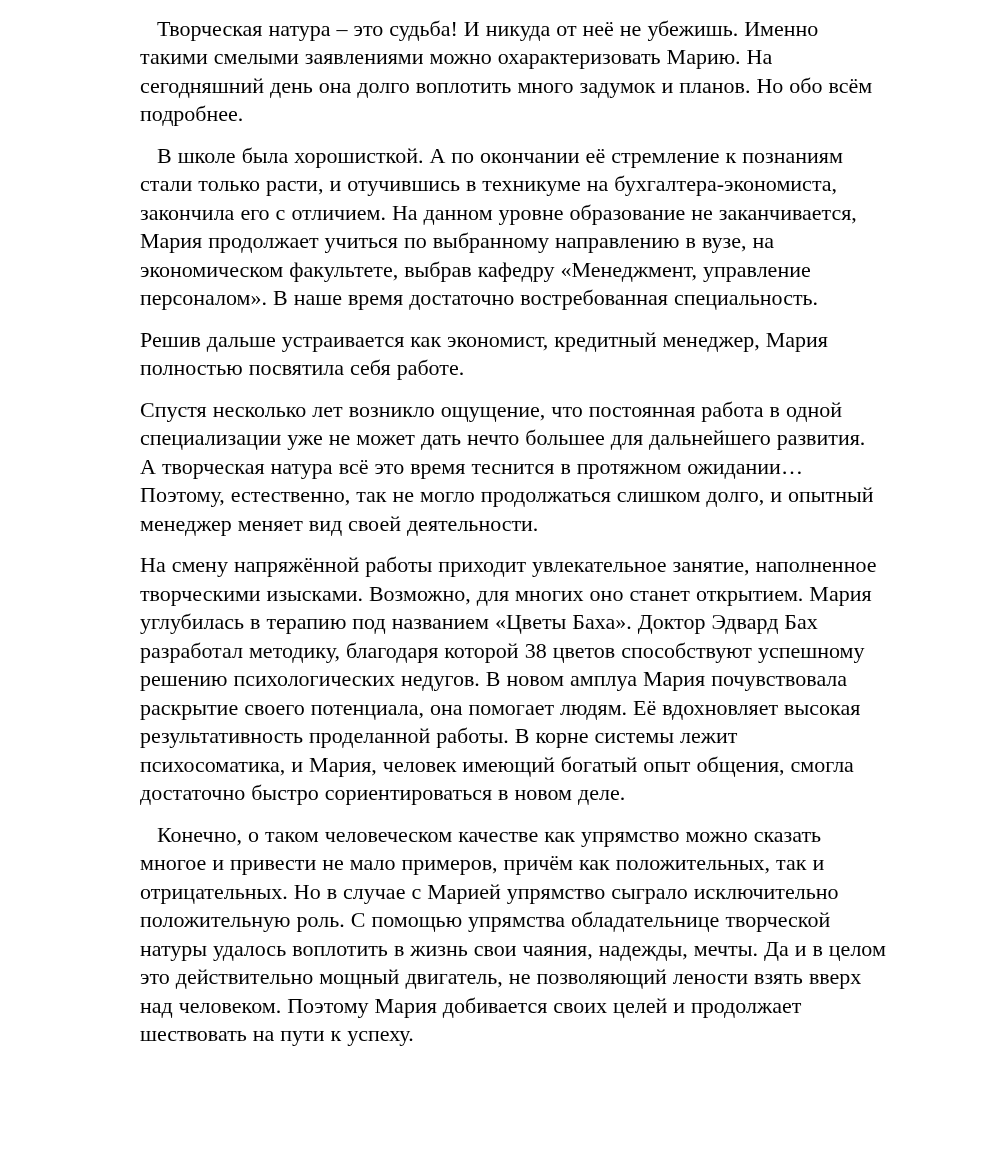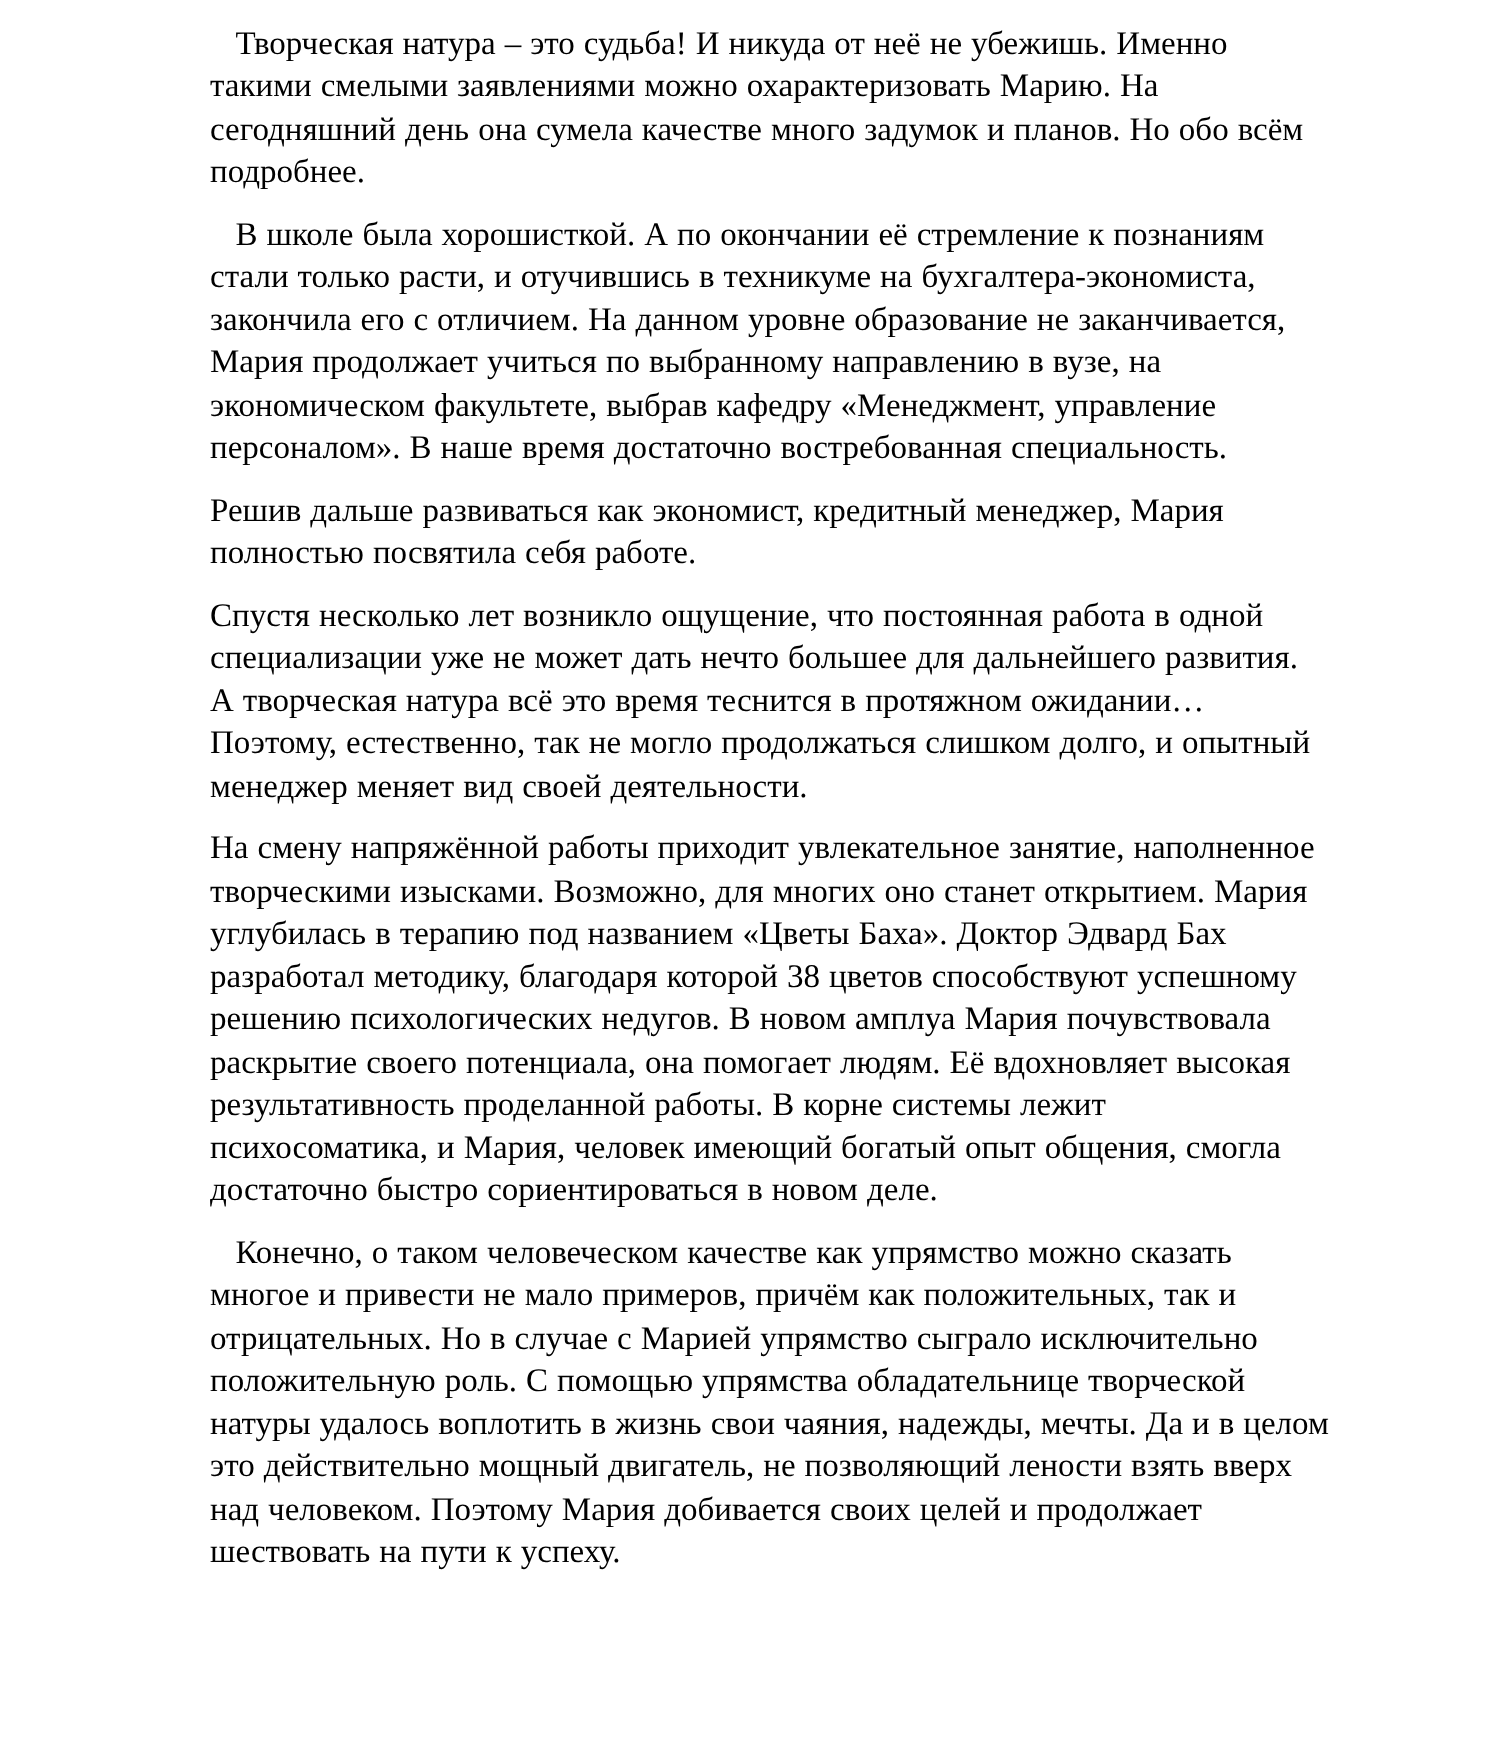--- a/index.html
+++ b/index.html
@@ -24,19 +24,19 @@
     word-spacing: 0.5px;
   }
   .para.indent {
     text-indent: 17px;
   }
 </style>
 </head>
 <body>
 
 <div class="page">
-  <p class="para indent">Творческая натура – это судьба! И никуда от неё не убежишь. Именно такими смелыми заявлениями можно охарактеризовать Марию. На сегодняшний день она сумела качестве много задумок и планов. Но обо всём подробнее.</p>
+  <p class="para indent">Творческая натура – это судьба! И никуда от неё не убежишь. Именно такими смелыми заявлениями можно охарактеризовать Марию. На сегодняшний день она долго воплотить много задумок и планов. Но обо всём подробнее.</p>
   <p class="para indent">В школе была хорошисткой. А по окончании её стремление к познаниям стали только расти, и отучившись в техникуме на бухгалтера-экономиста, закончила его с отличием. На данном уровне образование не заканчивается, Мария продолжает учиться по выбранному направлению в вузе, на экономическом факультете, выбрав кафедру «Менеджмент, управление персоналом». В наше время достаточно востребованная специальность.</p>
-  <p class="para">Решив дальше развиваться как экономист, кредитный менеджер, Мария полностью посвятила себя работе.</p>
+  <p class="para">Решив дальше устраивается как экономист, кредитный менеджер, Мария полностью посвятила себя работе.</p>
   <p class="para">Спустя несколько лет возникло ощущение, что постоянная работа в одной специализации уже не может дать нечто большее для дальнейшего развития. А творческая натура всё это время теснится в протяжном ожидании…Поэтому, естественно, так не могло продолжаться слишком долго, и опытный менеджер меняет вид своей деятельности.</p>
   <p class="para">На смену напряжённой работы приходит увлекательное занятие, наполненное творческими изысками. Возможно, для многих оно станет открытием. Мария углубилась в терапию под названием «Цветы Баха». Доктор Эдвард Бах разработал методику, благодаря которой 38 цветов способствуют успешному решению психологических недугов. В новом амплуа Мария почувствовала раскрытие своего потенциала, она помогает людям. Её вдохновляет высокая результативность проделанной работы. В корне системы лежит психосоматика, и Мария, человек имеющий богатый опыт общения, смогла достаточно быстро сориентироваться в новом деле.</p>
   <p class="para indent">Конечно, о таком человеческом качестве как упрямство можно сказать многое и привести не мало примеров, причём как положительных, так и отрицательных. Но в случае с Марией упрямство сыграло исключительно положительную роль. С помощью упрямства обладательнице творческой натуры удалось воплотить в жизнь свои чаяния, надежды, мечты. Да и в целом это действительно мощный двигатель, не позволяющий лености взять вверх над человеком. Поэтому Мария добивается своих целей и продолжает шествовать на пути к успеху.</p>
 </div>
 
 </body></html>

